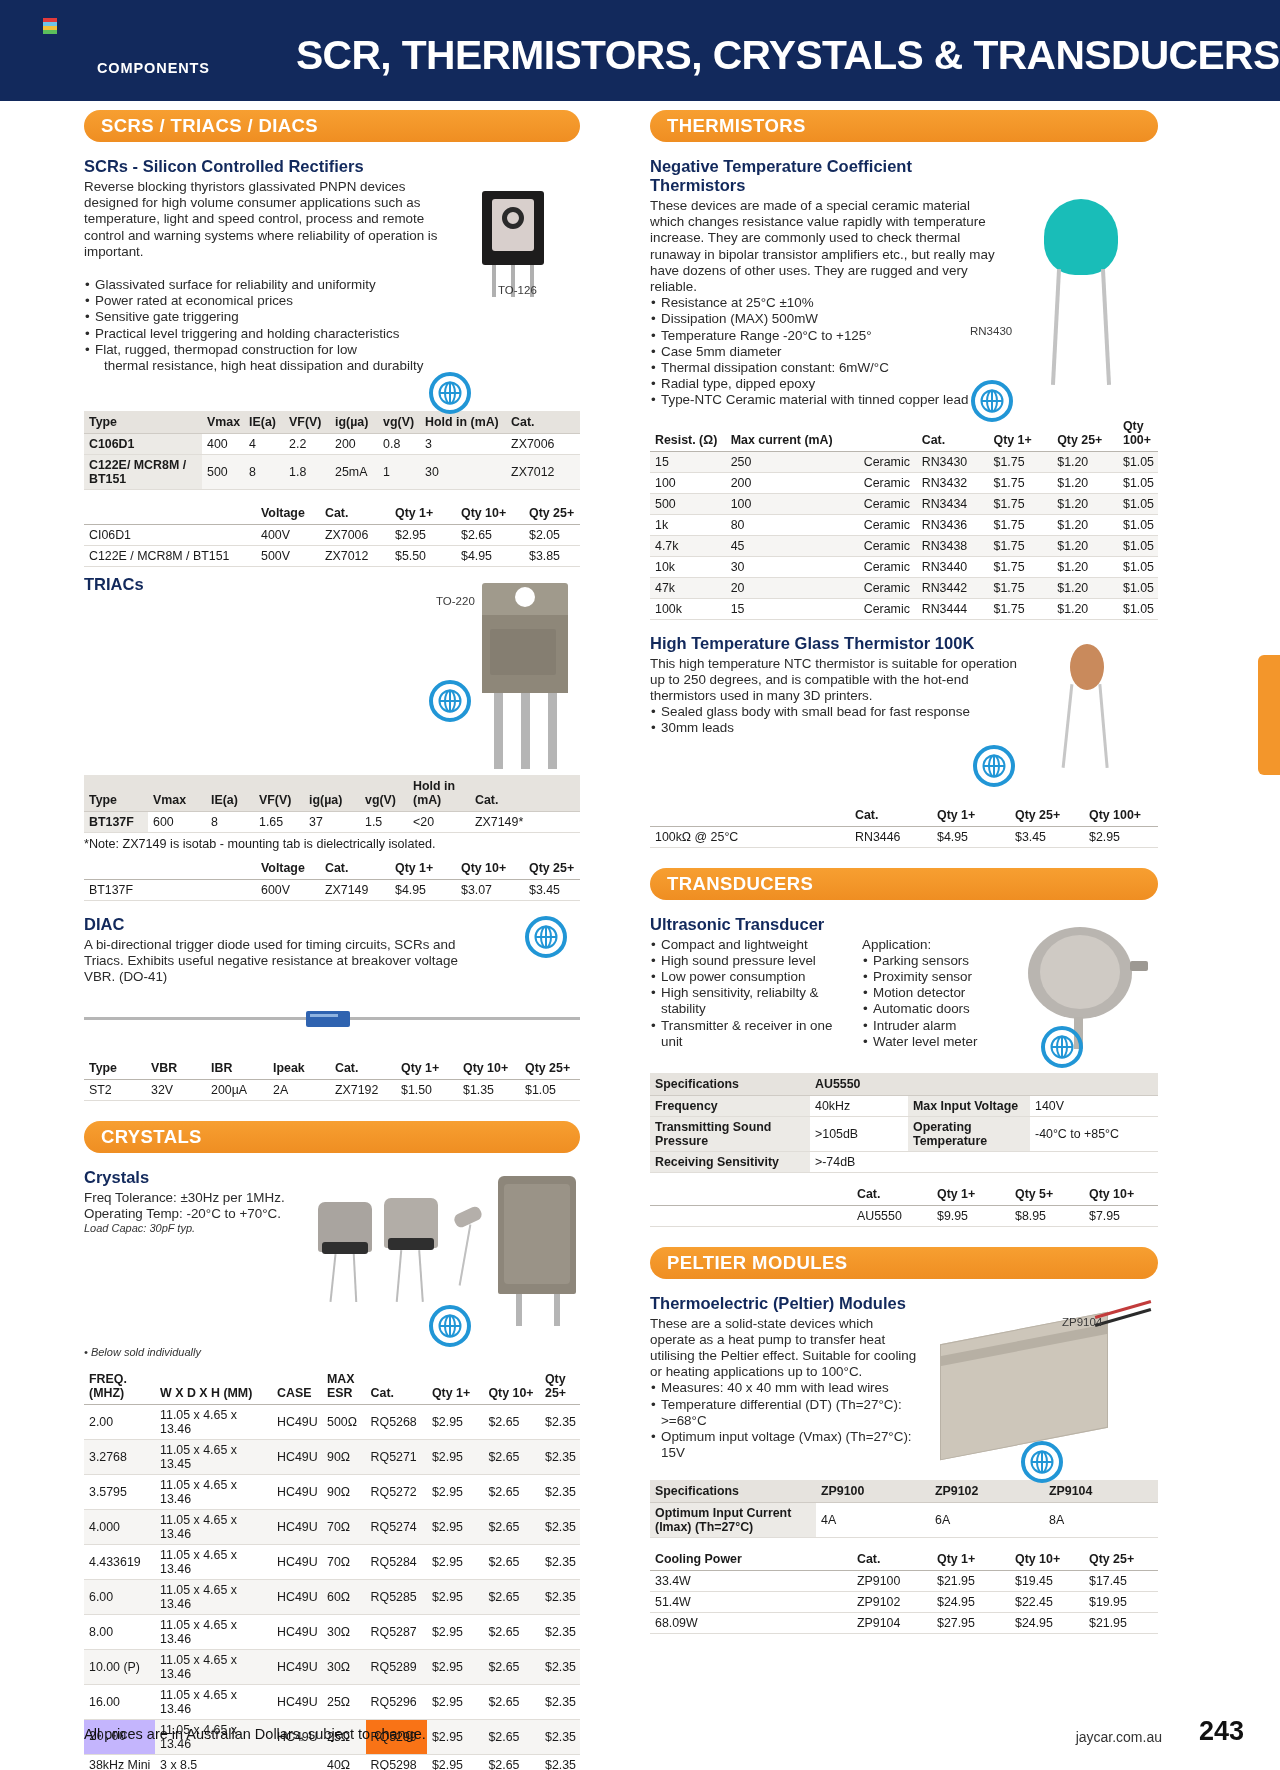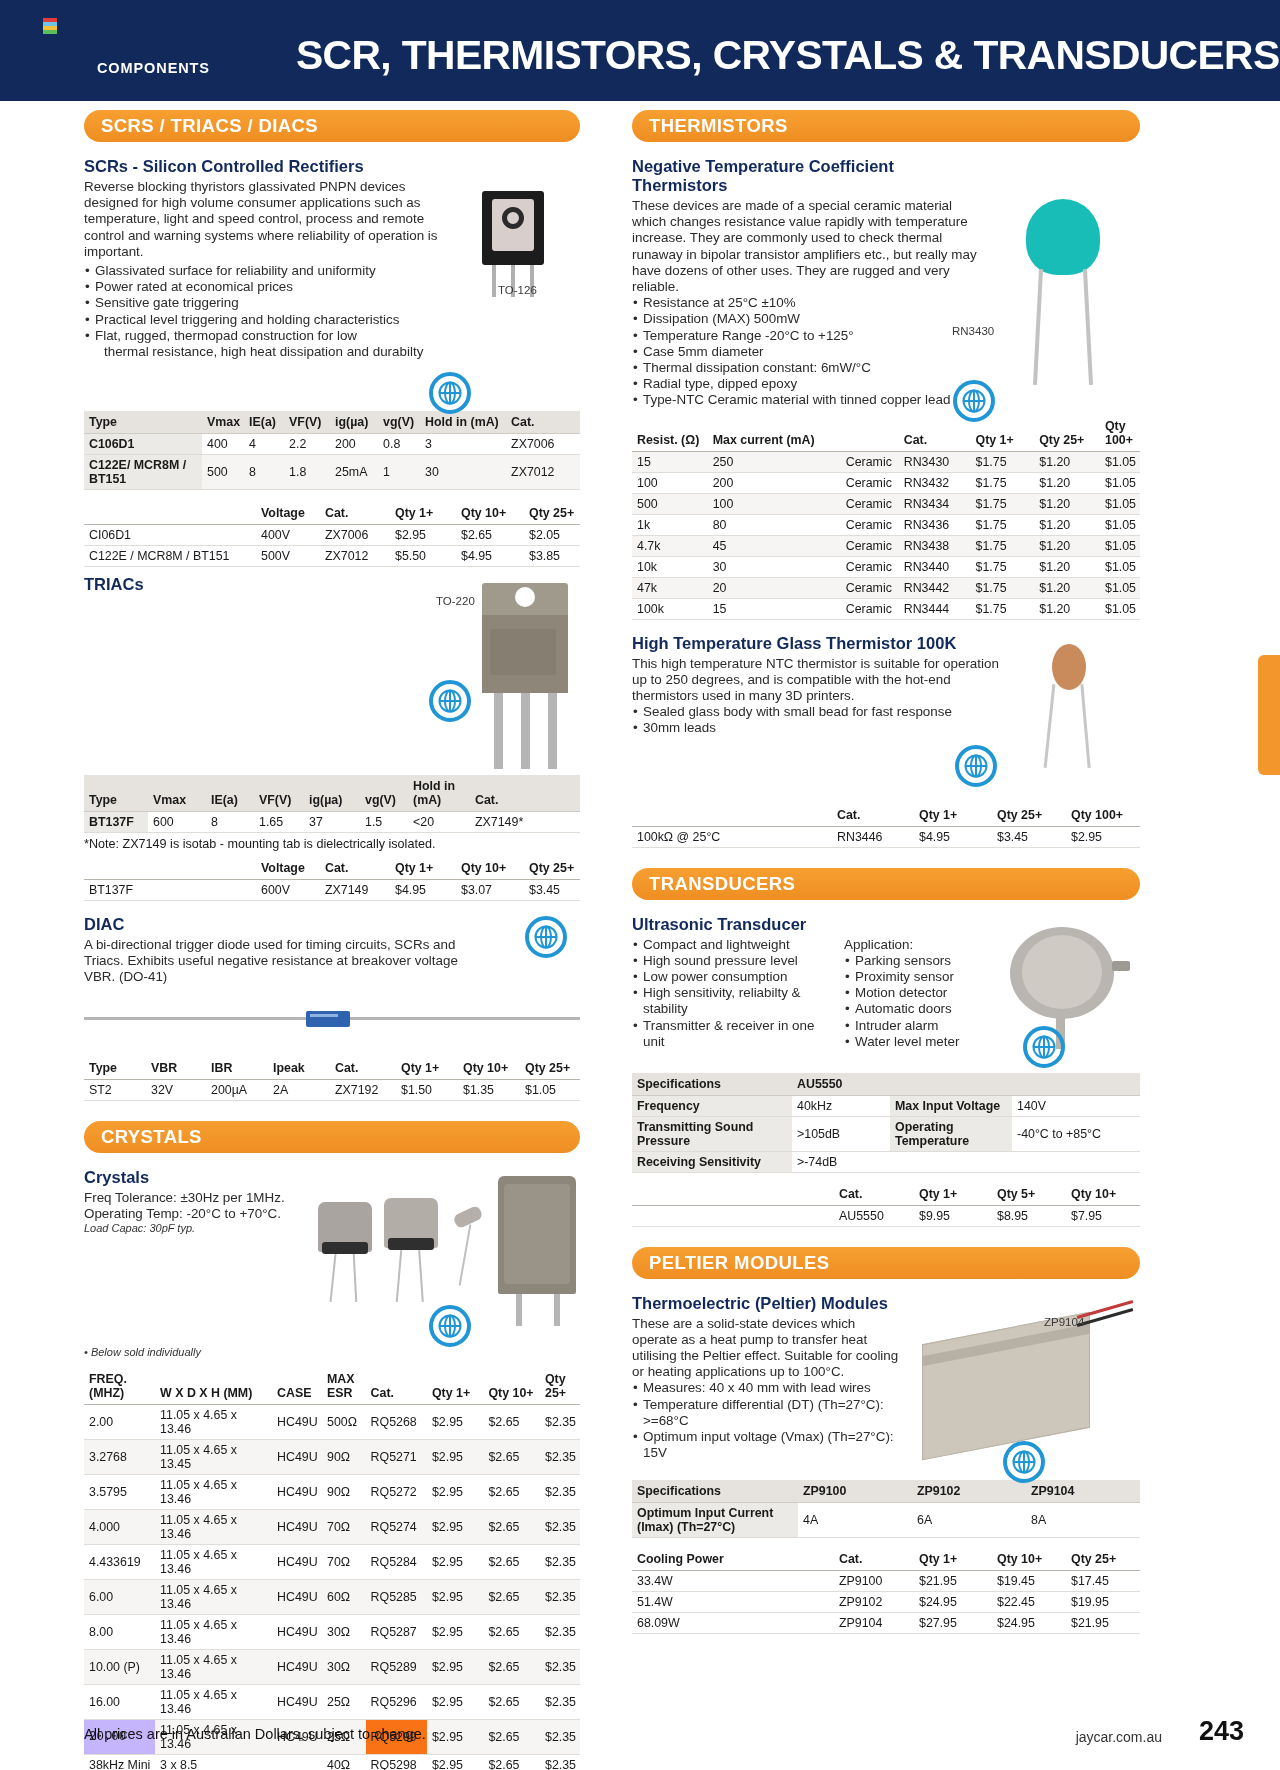--- a/index.html
+++ b/index.html
@@ -22,21 +22,21 @@
   }
   .hdr-title{
     position:absolute; left:296px; top:33px; width:930px;
     color:#ffffff; font-weight:bold; font-size:40px; letter-spacing:-.6px;
     text-align:center; white-space:nowrap;
     transform:scaleX(1.02); transform-origin:left center;
   }
   
   .col{ position:absolute; top:110px; }
   .col-left{ left:84px; width:496px; }
-  .col-right{ left:632px; width:508px; }
+  .col-right{ left:650px; width:508px; }
 
   .band{
     height:32px; border-radius:16px; background:#f3962b;
     display:flex; align-items:center; padding-left:17px;
     color:#ffffff; font-weight:bold; font-size:18.5px; letter-spacing:.4px;
     margin-bottom:15px;
     background:linear-gradient(180deg,#f79f31 0%,#ef8e22 100%);
   }
   h3.sub{
     color:#12295c; font-weight:bold; font-size:16.5px; margin-bottom:3px;
@@ -109,21 +109,21 @@
 <div class="tab-marker"></div>
 
 <div class="col col-left">
 
   <div class="band">SCRS / TRIACS / DIACS</div>
 
   <div style="position:relative; min-height:250px;">
     <div style="width:360px;">
       <h3 class="sub">SCRs - Silicon Controlled Rectifiers</h3>
       <p class="body">Reverse blocking thyristors glassivated PNPN devices designed for high volume consumer applications such as temperature, light and speed control, process and remote control and warning systems where reliability of operation is important.</p>
-      <ul class="body" style="margin-top:3px;">
+      <ul class="body" style="margin-top:17px;">
         <li>Glassivated surface for reliability and uniformity</li>
         <li>Power rated at economical prices</li>
         <li>Sensitive gate triggering</li>
         <li>Practical level triggering and holding characteristics</li>
         <li>Flat, rugged, thermopad construction for low</li>
         <li class="cont">thermal resistance, high heat dissipation and durabilty</li>
       </ul>
     </div>
 
     <div class="photo" style="left:390px; top:34px; width:80px; height:106px;">

